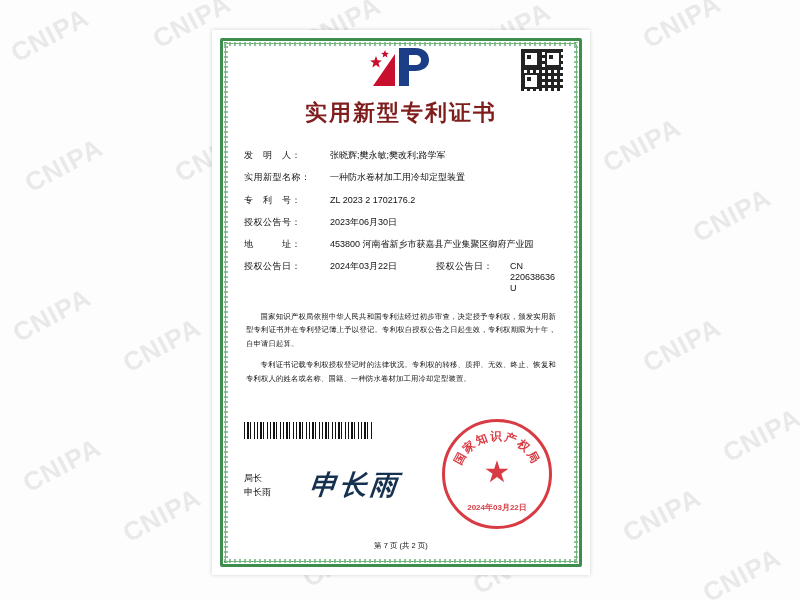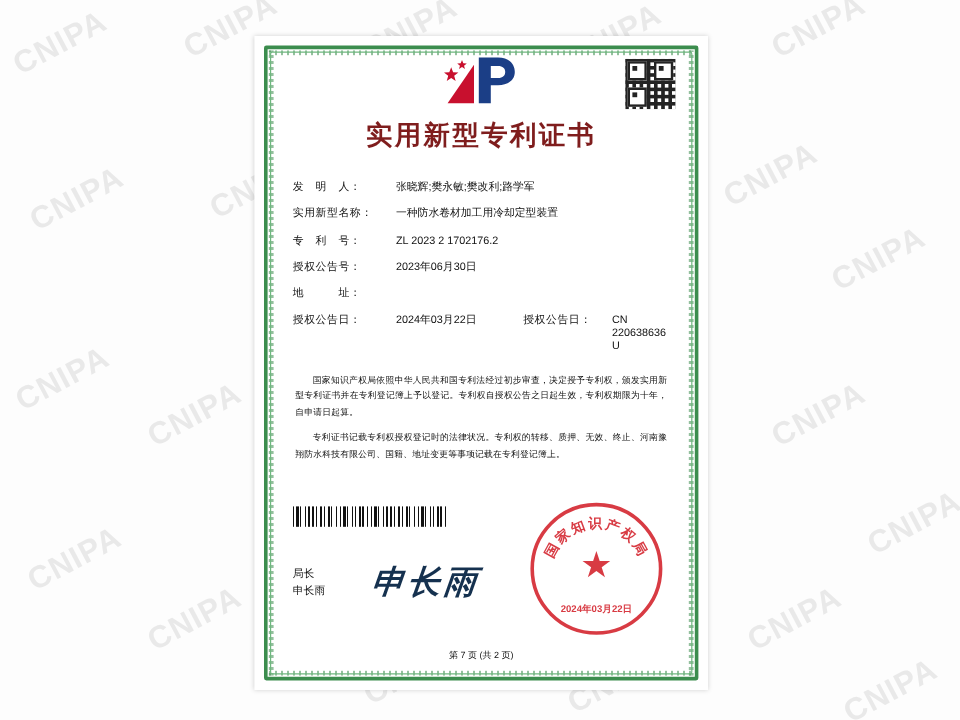--- a/index.html
+++ b/index.html
@@ -344,31 +344,32 @@
         <div class="frow">
           <div class="flabel">专　利　号：</div>
           <div class="fvalue">ZL 2023 2 1702176.2</div>
         </div>
         <div class="frow">
           <div class="flabel">授权公告号：</div>
           <div class="fvalue">2023年06月30日</div>
         </div>
         <div class="frow">
           <div class="flabel">地　　　址：</div>
+          <div class="fvalue">453800 河南省新乡市获嘉县产业集聚区御府产业园</div>
         </div>
         <div class="frow">
           <div class="flabel">授权公告日：</div>
           <div style="width:106px;flex:none;">2024年03月22日</div>
           <div class="flabel2">授权公告日：</div>
           <div class="fvalue">CN 220638636 U</div>
         </div>
       </div>
 
       <div class="para">国家知识产权局依照中华人民共和国专利法经过初步审查，决定授予专利权，颁发实用新型专利证书并在专利登记簿上予以登记。专利权自授权公告之日起生效，专利权期限为十年，自申请日起算。</div>
-      <div class="para">专利证书记载专利权授权登记时的法律状况。专利权的转移、质押、无效、终止、河南豫翔防水科技有限公司、国籍、地址变更等事项记载在专利登记簿上。</div>
+      <div class="para">专利证书记载专利权授权登记时的法律状况。专利权的转移、质押、无效、终止、恢复和专利权人的姓名或名称、国籍、一种防水卷材加工用冷却定型装置。</div>
 
       <div class="barcode"></div>
 
       <div class="sig-block">
         <div>局长</div>
         <div>申长雨</div>
       </div>
       <div class="handwriting">申长雨</div>
 
       <div class="seal">

